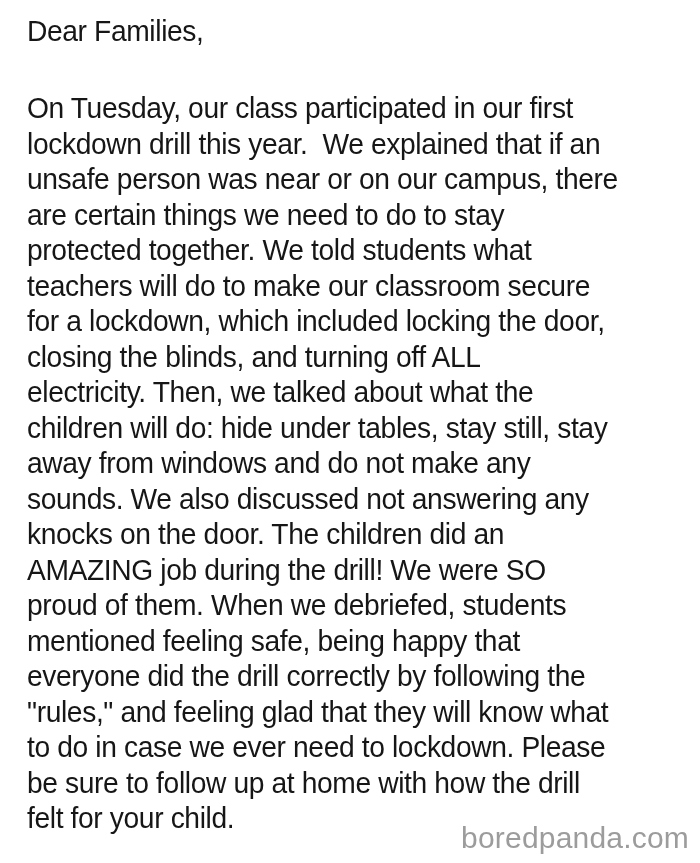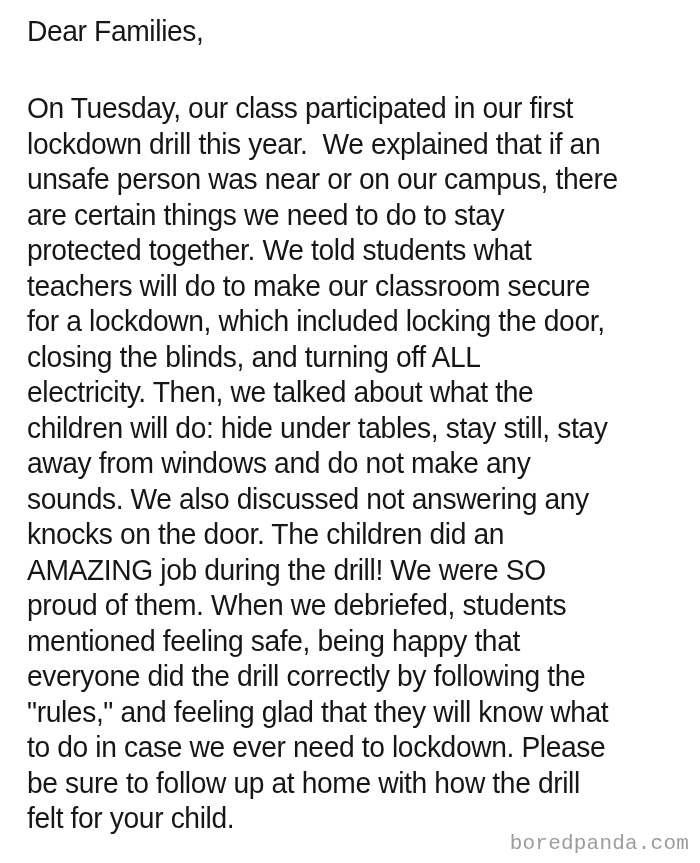--- a/index.html
+++ b/index.html
@@ -43,22 +43,22 @@
     font-size: 30px;
     line-height: 35.5px;
     letter-spacing: -0.4px;
     white-space: pre;
   }
   .watermark {
     position: absolute;
     right: 11px;
     bottom: 8px;
     color: var(--watermark);
-    font-family: Liberation Mono, monospace;
-    font-size: 21px;
+    font-family: Liberation Sans, sans-serif;
+    font-size: 30px;
     letter-spacing: 0.2px;
   }
 </style>
 </head>
 <body>
 
 <div class="page">
   <div class="letter">
     <div class="greeting">Dear Families,</div>
     <div class="paragraph-gap"></div>

